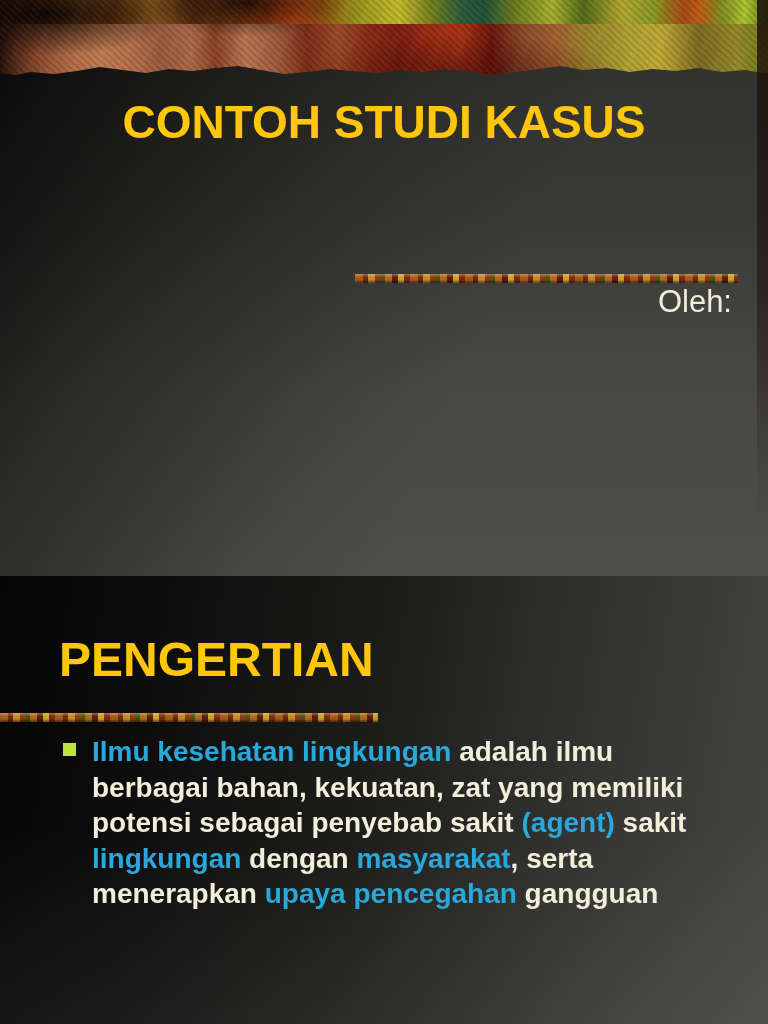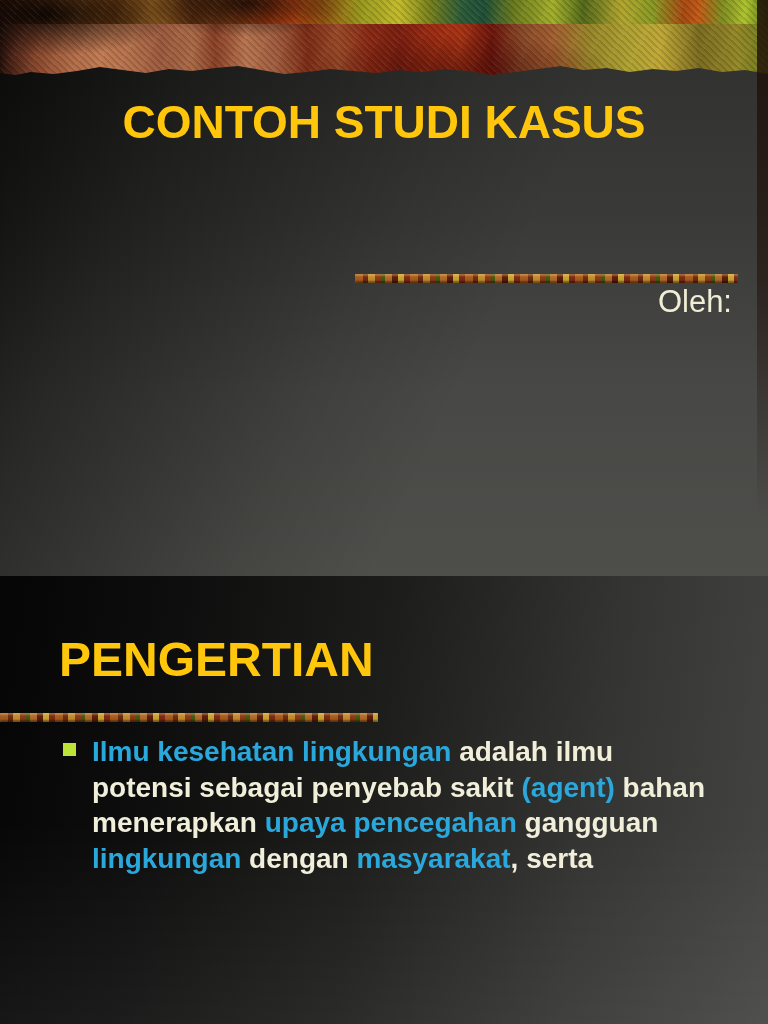--- a/index.html
+++ b/index.html
@@ -71,19 +71,20 @@
       <div>Oleh:</div>
     </div>
   </section>
 
   <section class="slide2">
     <h2 class="heading2">PENGERTIAN</h2>
     <div class="strip divider2"></div>
     <div class="bullet-sq"></div>
     <div class="bullets">
         <div class="bline"><span class="cyan">Ilmu kesehatan lingkungan</span><span class="cream"> adalah ilmu</span></div>
-        <div class="bline"><span class="cream">potensi sebagai penyebab sakit </span><span class="cyan">(agent)</span><span class="cream"> bahan</span></div>
+        <div class="bline"><span class="cream">berbagai bahan, kekuatan, zat yang memiliki</span></div>
+        <div class="bline"><span class="cream">potensi sebagai penyebab sakit </span><span class="cyan">(agent)</span><span class="cream"> sakit</span></div>
+        <div class="bline"><span class="cyan">lingkungan</span><span class="cream"> dengan </span><span class="cyan">masyarakat</span><span class="cream">, serta</span></div>
         <div class="bline"><span class="cream">menerapkan </span><span class="cyan">upaya pencegahan</span><span class="cream"> gangguan</span></div>
-        <div class="bline"><span class="cyan">lingkungan</span><span class="cream"> dengan </span><span class="cyan">masyarakat</span><span class="cream">, serta</span></div>
       </div>
   </section>
 
 </div>
 
 </body></html>

